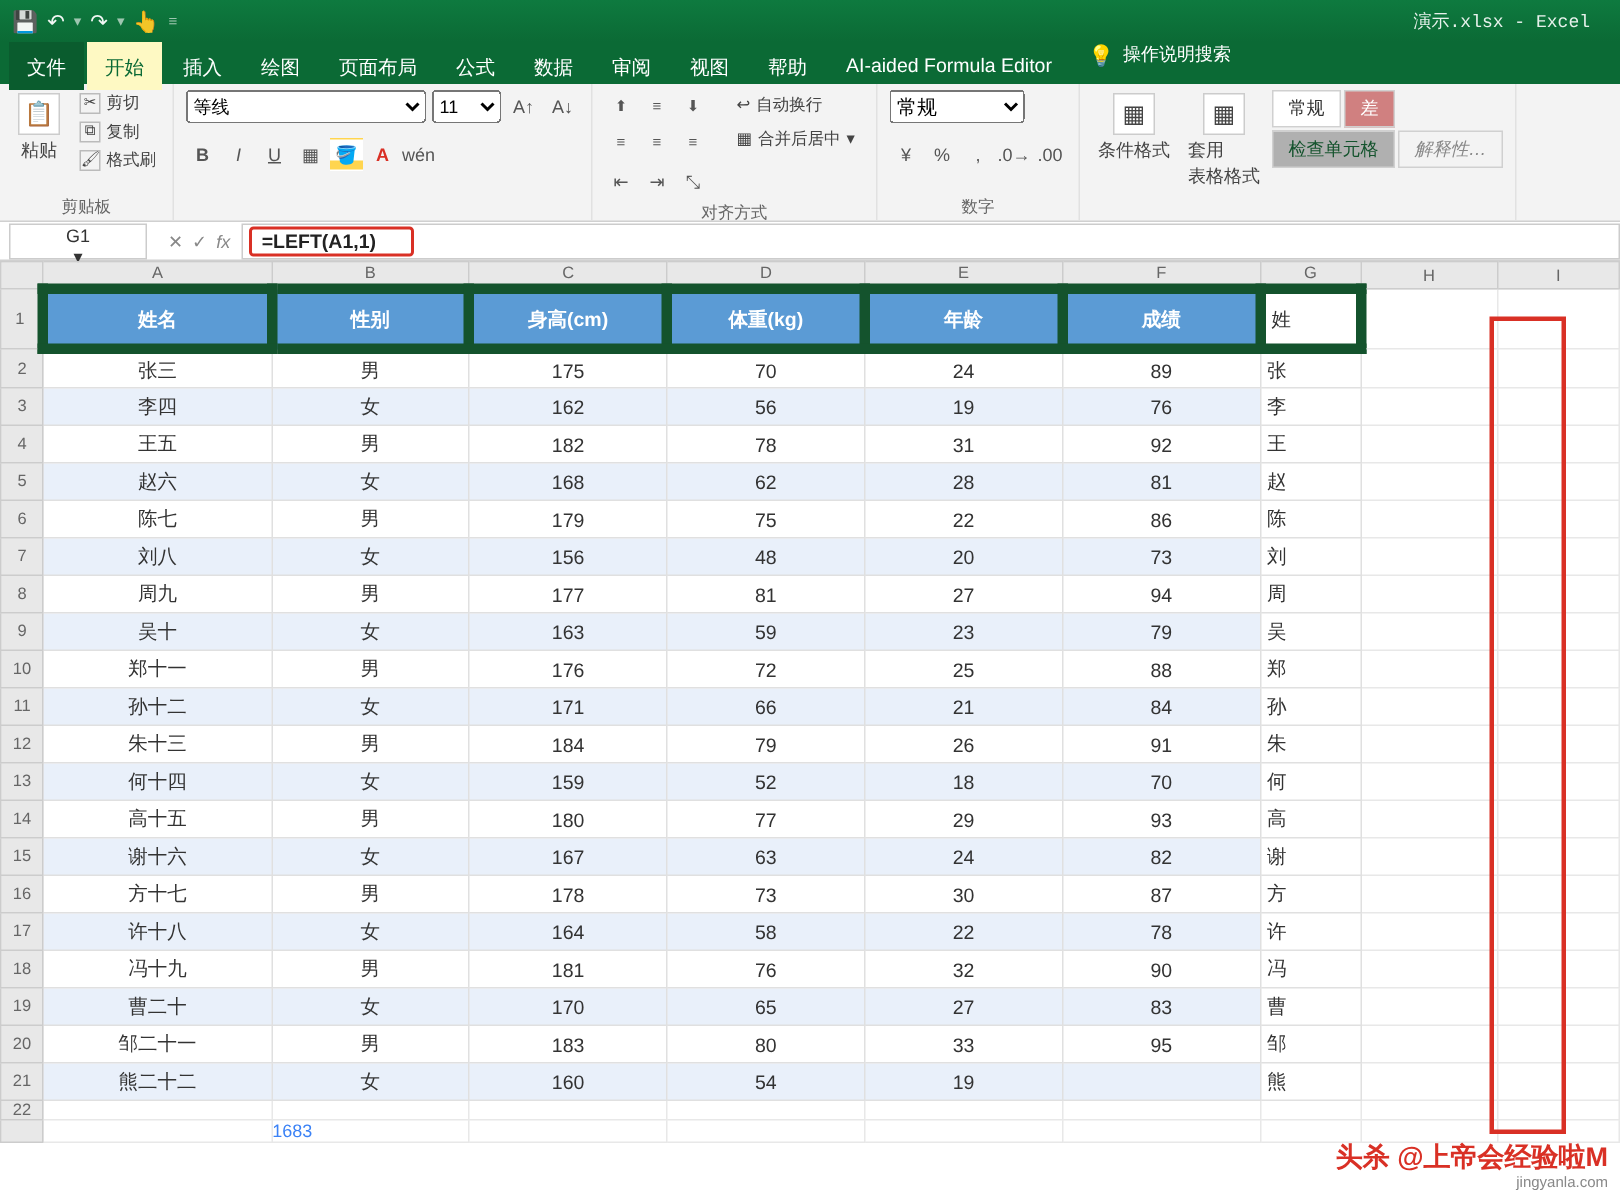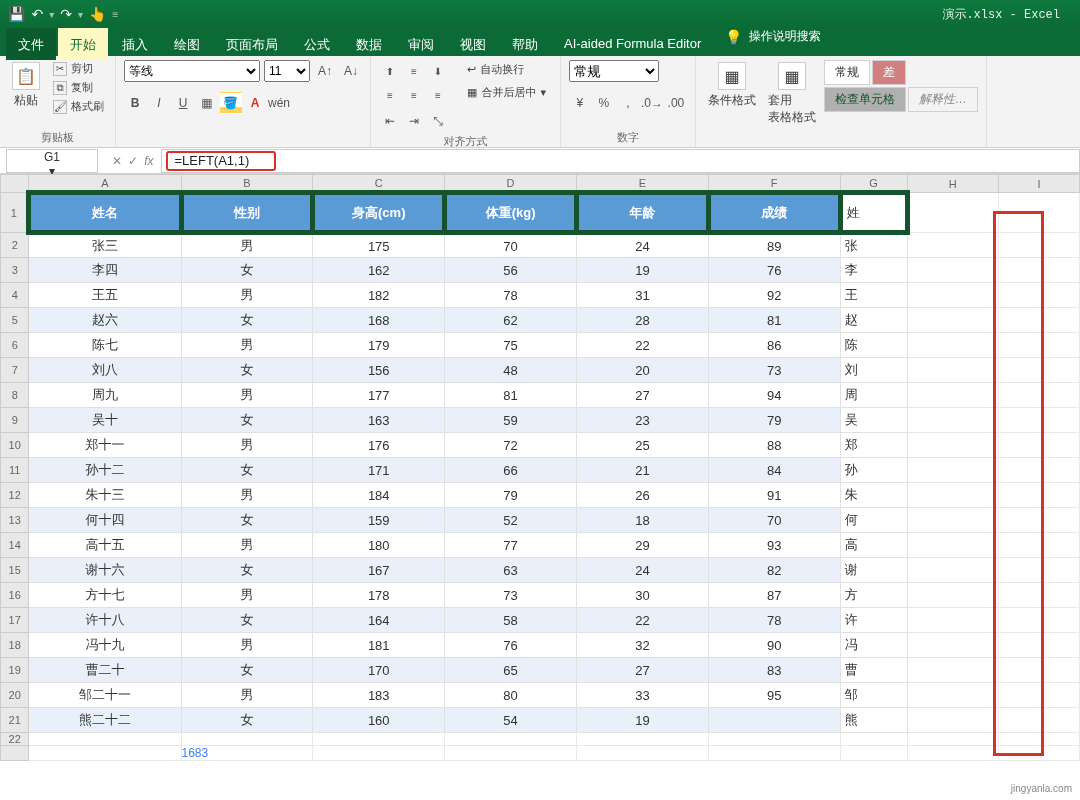--- a/index.html
+++ b/index.html
@@ -16,21 +16,21 @@
 .ribbon { height: 92px; background:#f3f3f3; border-bottom:1px solid #d0d0d0; display:flex; }
 .group { border-right:1px solid #e1e1e1; padding:4px 8px 2px 8px; display:flex; flex-direction:column; justify-content:space-between;}
 .group-content { display:flex; gap:6px; align-items:flex-start;}
 .group-label { text-align:center; font-size:11px; color:#666; padding-top:2px;}
 .big-btn { display:flex; flex-direction:column; align-items:center; gap:2px; padding:2px 4px; cursor:pointer;}
 .big-btn .ic { width:28px; height:28px; background:#fff; border:1px solid #ccc; display:flex; align-items:center; justify-content:center; font-size:16px;}
 .small-btns { display:flex; flex-direction:column; gap:2px;}
 .small-btn { display:flex; align-items:center; gap:4px; padding:1px 3px; cursor:pointer; font-size:11px;}
 .small-btn .ic { width:14px; height:14px; border:1px solid #bbb; display:inline-block; font-size:10px; text-align:center; line-height:12px;}
 .font-row { display:flex; gap:4px; align-items:center;}
-select.font { width:136px; height:22px; font-size:12px;}
+select.font { width:160px; height:22px; font-size:12px;}
 select.size { width:46px; height:22px; font-size:12px;}
 .btnrow { display:flex; gap:2px; margin-top:4px;}
 .rb { width:22px; height:22px; border:1px solid transparent; display:flex; align-items:center; justify-content:center; cursor:pointer; font-size:12px; color:#555;}
 .align-grid { display:grid; grid-template-columns:repeat(3,22px); grid-template-rows:repeat(2,22px); gap:2px;}
 .align-grid .rb { font-size:10px;}
 .wrap-merge { display:flex; flex-direction:column; gap:4px; margin-left:6px;}
 .chip { display:flex; align-items:center; gap:4px; padding:2px 6px; font-size:11px; cursor:pointer;}
 .num-group select { width:90px; height:22px;}
 .num-row { display:flex; gap:2px; margin-top:4px;}
 .styles-group { display:flex; gap:4px; align-items:flex-start;}
@@ -45,21 +45,21 @@
 .fx-btns { display:flex; gap:6px; padding:0 8px; color:#888;}
 .fx-btns span { cursor:pointer;}
 .fx-input { flex:1; height:24px; border:1px solid #ccc; padding:0 8px; display:flex; align-items:center; font-size:13px; color:#222; position:relative;}
 .fx-highlight { position:absolute; left:4px; top:1px; width:110px; height:20px; border:2px solid #d93025; border-radius:3px;}
 .grid-wrap { position:relative; }
 table.sheet { border-collapse:collapse; width:1080px; table-layout:fixed;}
 .colhead th { background:#e8e8e8; border:1px solid #ccc; font-weight:400; font-size:11px; color:#666; height:18px;}
 .corner { width:28px; background:#e8e8e8; border:1px solid #ccc;}
 td.rh { background:#e8e8e8; border:1px solid #ccc; text-align:center; font-size:11px; color:#666; width:28px;}
 td.cell { border:1px solid #e0e0e0; text-align:center; font-size:13px; color:#333; height:25px; padding:2px;}
-tr.header-row td.cell { background:#5b9bd5; border:5px solid #14532d; color:#fff; font-weight:600; height:40px;}
+tr.header-row td.cell { background:#5b9bd5; border:7px solid #14532d; color:#fff; font-weight:600; height:40px;}
 tr.data-row:nth-child(even) td.cell.data { background:#e9f0fa;}
 td.gcell { text-align:left; padding-left:4px;}
 td.empty { border:1px solid #e8e8e8;}
 .col-A{width:150px;} .col-B{width:130px;} .col-C{width:130px;} .col-D{width:130px;} .col-E{width:130px;} .col-F{width:130px;} .col-G{width:66px;} .col-H{width:90px;} .col-I{width:80px;}
 .red-callout { position:absolute; border:3px solid #d93025; top:19px; left:131px; width:51px; height:545px; pointer-events:none;}
 .branding { position:absolute; right:8px; bottom:6px; font-size:18px; color:#d93025; font-weight:700; text-shadow:1px 1px #fff;}
 .branding small { display:block; font-size:10px; color:#888; text-align:right; font-weight:400;}
 </style>
 </head>
 <body>
@@ -221,21 +221,21 @@
       <span>G1</span>
       <span>▾</span>
     </div>
   <div class="fx-btns">
     <span>✕</span>
     <span>✓</span>
     <span><i>fx</i></span>
   </div>
   <div class="fx-input">
     <div class="fx-highlight"></div>
-    <span style="position:relative;z-index:1;padding-left:4px;">=LEFT(A1,1)</span>
+    <span style="position:relative;z-index:1;padding-left:4px;font-weight:bold;">=LEFT(A1,1)</span>
   </div>
 </div>
 
 <div class="grid-wrap">
 <table class="sheet" id="sheet">
       <colgroup>
         <col style="width:28px">
         <col class="col-A">
         <col class="col-B">
         <col class="col-C">
@@ -536,14 +536,15 @@
           <td class="empty"></td>
         </tr>
       </tbody>
     </table>
 <div style="position:absolute; left:862px; top:18px;">
   <div class="red-callout"></div>
 </div>
 </div>
 
 <div class="branding">
+  <span>头杀 @上帝会经验啦M</span>
   <small>jingyanla.com</small>
 </div>
 
 </body></html>

